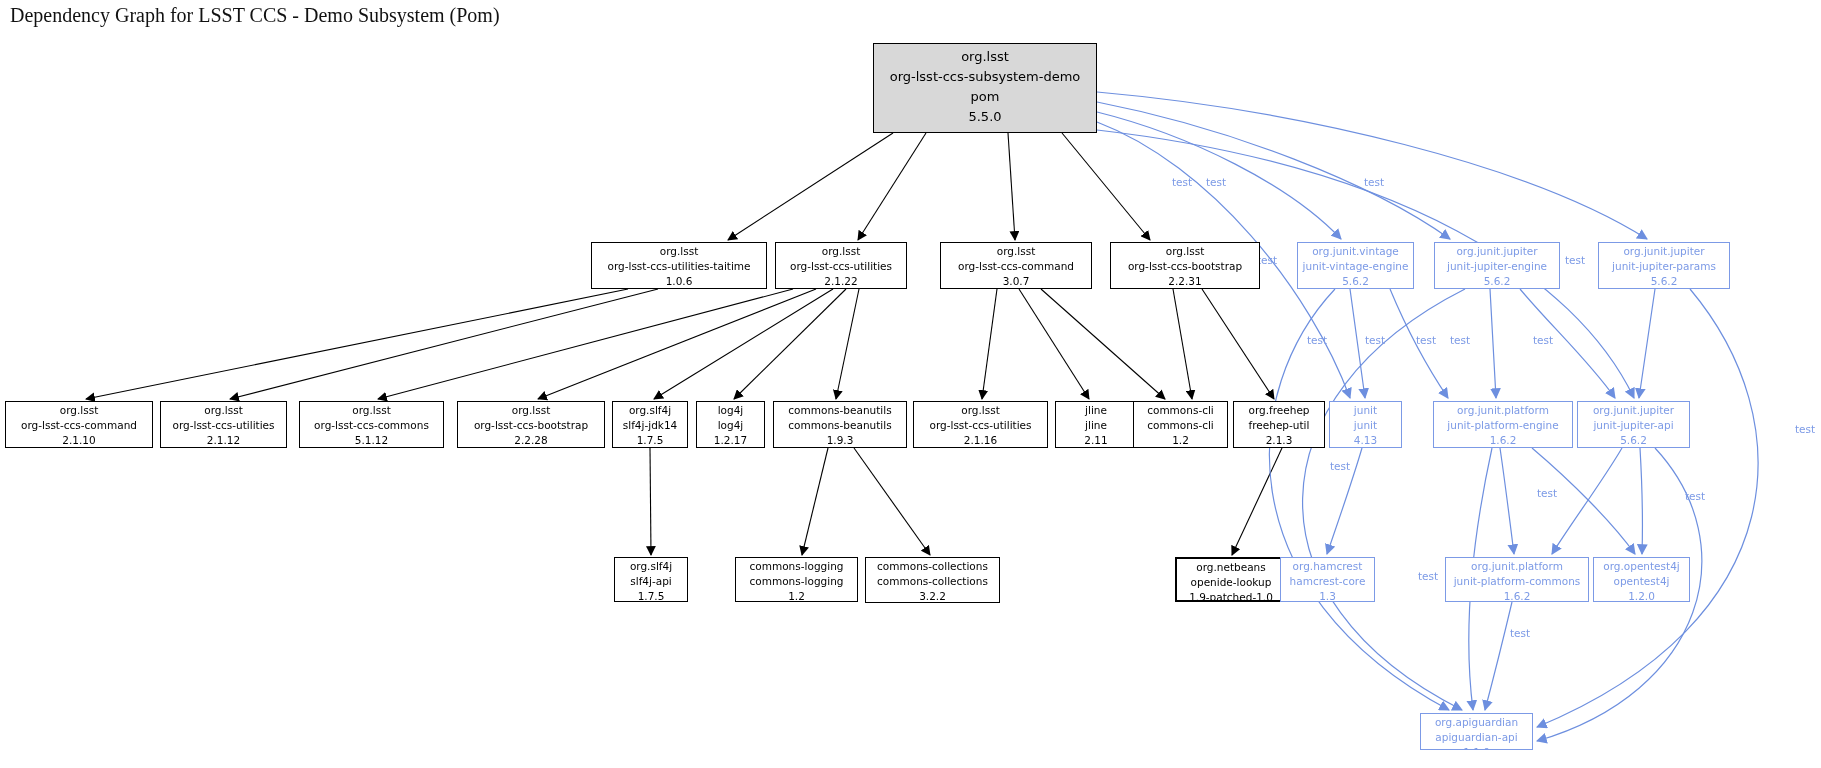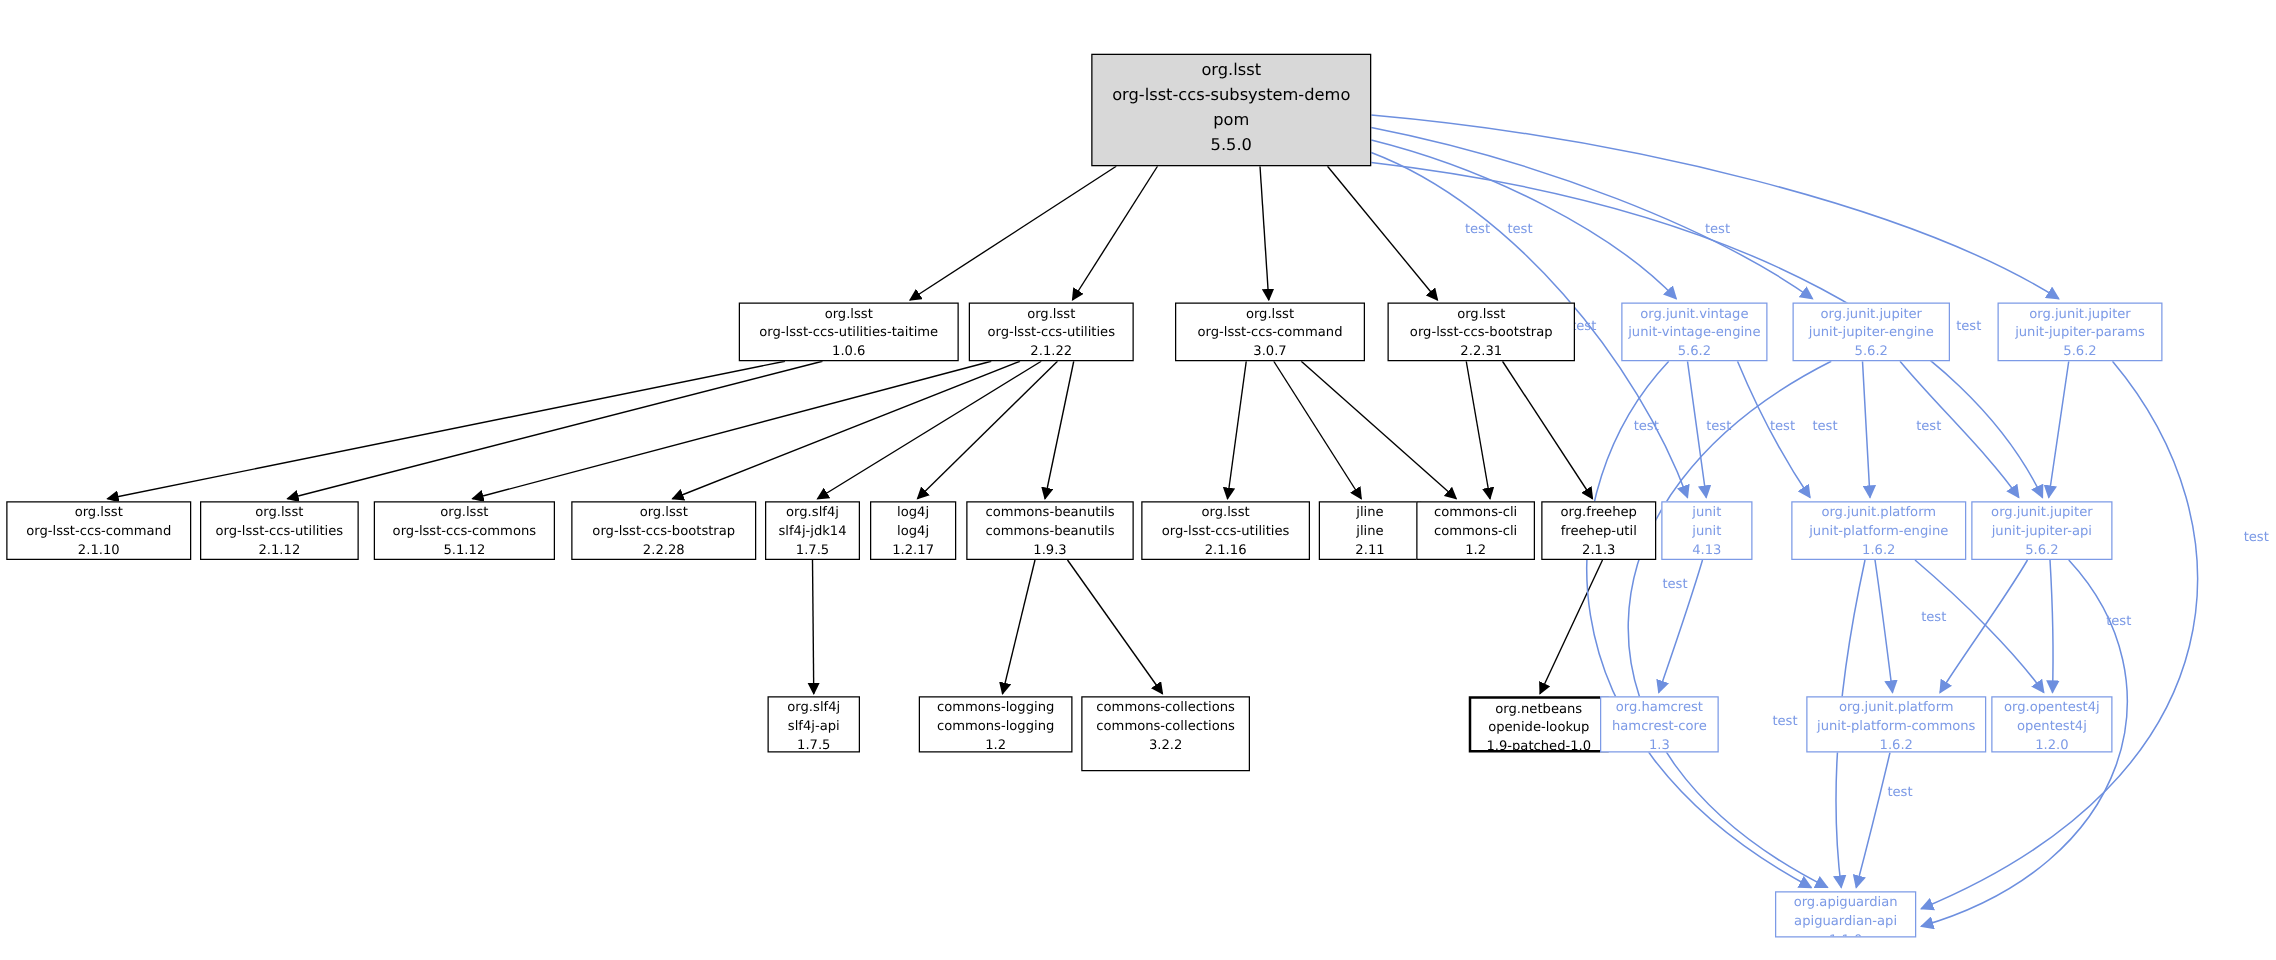--- a/index.html
+++ b/index.html
@@ -89,20 +89,21 @@
         <text x="1180" y="433" text-anchor="middle" class="edge-label">test</text>
         <text x="1216" y="433" text-anchor="middle" class="edge-label">test</text>
         <text x="1340" y="470" text-anchor="middle" class="edge-label">test</text>
         <text x="1547" y="497" text-anchor="middle" class="edge-label">test</text>
         <text x="1695" y="500" text-anchor="middle" class="edge-label">test</text>
         <text x="1805" y="433" text-anchor="middle" class="edge-label">test</text>
         <text x="1428" y="580" text-anchor="middle" class="edge-label">test</text>
         <text x="1520" y="637" text-anchor="middle" class="edge-label">test</text>
       </g>
   </svg>
+  <h1 id="graph-title">Dependency Graph for LSST CCS - Demo Subsystem (Pom)</h1>
   <div id="nodes-layer">
       <div class="node root" style="left: 873px; top: 43px; width: 224px; height: 90px;">
         <div>org.lsst</div>
         <div>org-lsst-ccs-subsystem-demo</div>
         <div>pom</div>
         <div>5.5.0</div>
       </div>
       <div class="node" style="left: 591px; top: 242px; width: 176px; height: 47px;">
         <div>org.lsst</div>
         <div>org-lsst-ccs-utilities-taitime</div>
@@ -211,21 +212,21 @@
       <div class="node" style="left: 614px; top: 557px; width: 74px; height: 45px;">
         <div>org.slf4j</div>
         <div>slf4j-api</div>
         <div>1.7.5</div>
       </div>
       <div class="node" style="left: 735px; top: 557px; width: 123px; height: 45px;">
         <div>commons-logging</div>
         <div>commons-logging</div>
         <div>1.2</div>
       </div>
-      <div class="node" style="left: 865px; top: 557px; width: 135px; height: 60px;">
+      <div class="node" style="left: 865px; top: 557px; width: 135px; height: 46px;">
         <div>commons-collections</div>
         <div>commons-collections</div>
         <div>3.2.2</div>
       </div>
       <div class="node bold" style="left: 1175px; top: 557px; width: 112px; height: 45px;">
         <div>org.netbeans</div>
         <div>openide-lookup</div>
         <div>1.9-patched-1.0</div>
       </div>
       <div class="node test" style="left: 1280px; top: 557px; width: 95px; height: 45px;">

